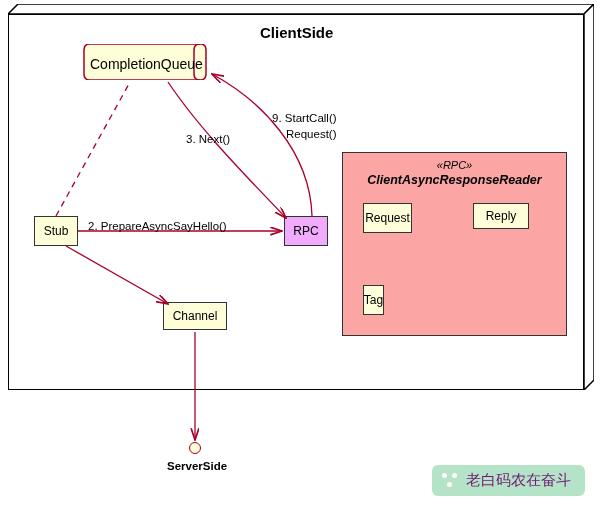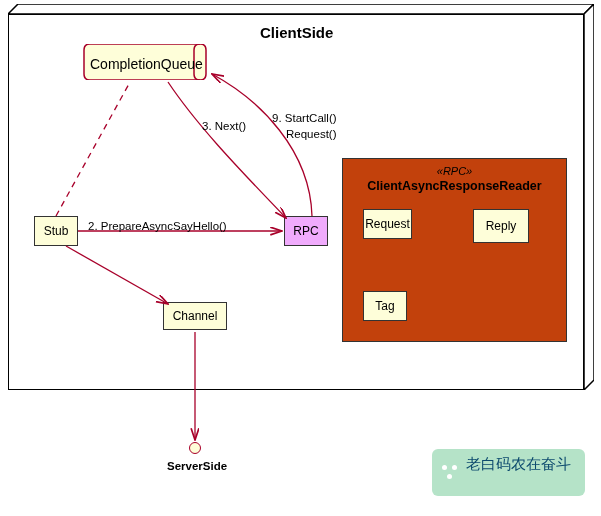--- a/index.html
+++ b/index.html
@@ -61,42 +61,43 @@
   .cq-cyl {
     position: absolute;
     left: 78px;
     top: 44px;
     width: 134px;
     height: 36px;
   }
   .group-rpc {
     position: absolute;
     left: 342px;
-    top: 158px;
+    top: 152px;
     width: 225px;
     height: 184px;
-    background: #c2410c;
+    background: #fca5a5;
     border: 1.5px solid #333;
     box-sizing: border-box;
   }
   .group-rpc .stereo {
     position: absolute;
     top: 6px;
     width: 100%;
     text-align: center;
     font-style: italic;
     font-size: 11px;
   }
   .group-rpc .gtitle {
     position: absolute;
     top: 20px;
     width: 100%;
     text-align: center;
     font-weight: bold;
     font-size: 12.5px;
+    font-style: italic;
   }
   .rpc-node {
     background: #f0abfc;
   }
   .label {
     position: absolute;
     font-size: 11.5px;
     white-space: nowrap;
   }
   .interface-circle {
@@ -114,23 +115,23 @@
     top: 0;
     width: 601px;
     height: 516px;
     pointer-events: none;
   }
   .watermark {
     position: absolute;
     right: 16px;
     bottom: 20px;
     background: #b5e3c8;
-    color: #0c4a6e;
+    color: #701a75;
     font-size: 15px;
-    padding: 6px 14px 22px 34px;
+    padding: 6px 14px 6px 34px;
     border-radius: 6px;
     display: flex;
     align-items: center;
   }
   .watermark .dots {
     position: absolute;
     left: 8px;
     top: 50%;
     transform: translateY(-50%);
     width: 20px;
@@ -177,24 +178,24 @@
   <div class="node rpc-node" style="left:284px; top:216px; width:44px; height:30px;">
     <span>RPC</span>
   </div>
 
   <div class="group-rpc">
     <div class="stereo">«RPC»</div>
     <div class="gtitle">ClientAsyncResponseReader</div>
     <div class="node" style="left:20px; top:50px; width:49px; height:30px;">
       <span>Request</span>
     </div>
-    <div class="node" style="left:130px; top:50px; width:56px; height:34px;">
+    <div class="node" style="left:130px; top:50px; width:56px; height:26px;">
       <span>Reply</span>
     </div>
-    <div class="node" style="left:20px; top:132px; width:44px; height:30px;">
+    <div class="node" style="left:20px; top:132px; width:21px; height:30px;">
       <span>Tag</span>
     </div>
   </div>
 
   <div class="interface-circle" style="left:189px; top:442px;"></div>
   <div class="label" style="left:167px; top:460px;font-weight:bold;">ServerSide</div>
 
   <svg class="arrows">
     <defs>
       <marker id="arr" markerWidth="10" markerHeight="10" refX="9" refY="3" orient="auto">
@@ -211,21 +212,21 @@
     <path d="M168 82 C 200 130, 250 180, 286 218" fill="none" stroke="#a8002a" stroke-width="1.3" marker-end="url(#arr)"></path>
 
     <line x1="66" y1="246" x2="168" y2="304" stroke="#a8002a" stroke-width="1.3" marker-end="url(#arr)"></line>
 
     <line x1="195" y1="332" x2="195" y2="440" stroke="#a8002a" stroke-width="1.3" marker-end="url(#arr)"></line>
   </svg>
 
   <div class="label" style="left:88px; top:220px;">2. PrepareAsyncSayHello()</div>
   <div class="label" style="left:272px; top:112px;">9. StartCall()</div>
   <div class="label" style="left:286px; top:128px;">Request()</div>
-  <div class="label" style="left:186px; top:120px;margin-left:16px;">3. Next()</div>
+  <div class="label" style="left:186px; top:133px;">3. Next()</div>
 
   <div class="watermark">
     <span class="dots">
       <span class="dot" style="left:2px; top:0;"></span>
       <span class="dot" style="left:12px; top:0;"></span>
       <span class="dot" style="left:7px; top:9px;"></span>
     </span>
     <span>老白码农在奋斗</span>
   </div>
 

